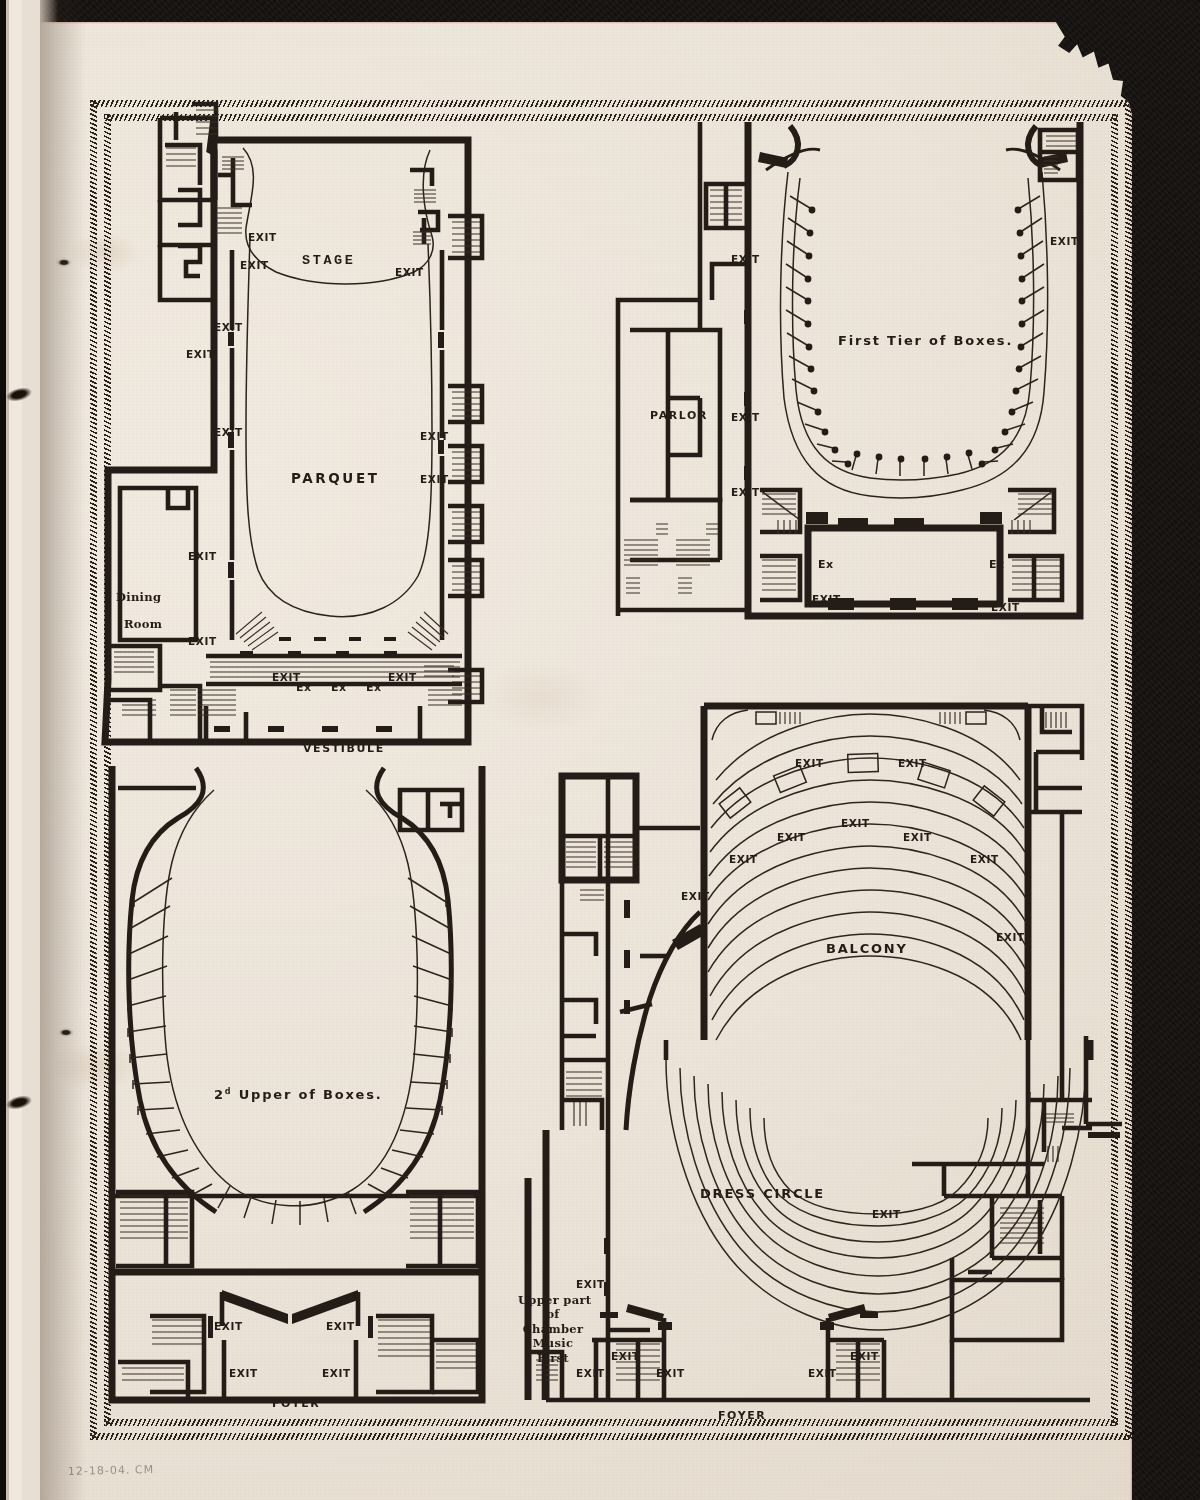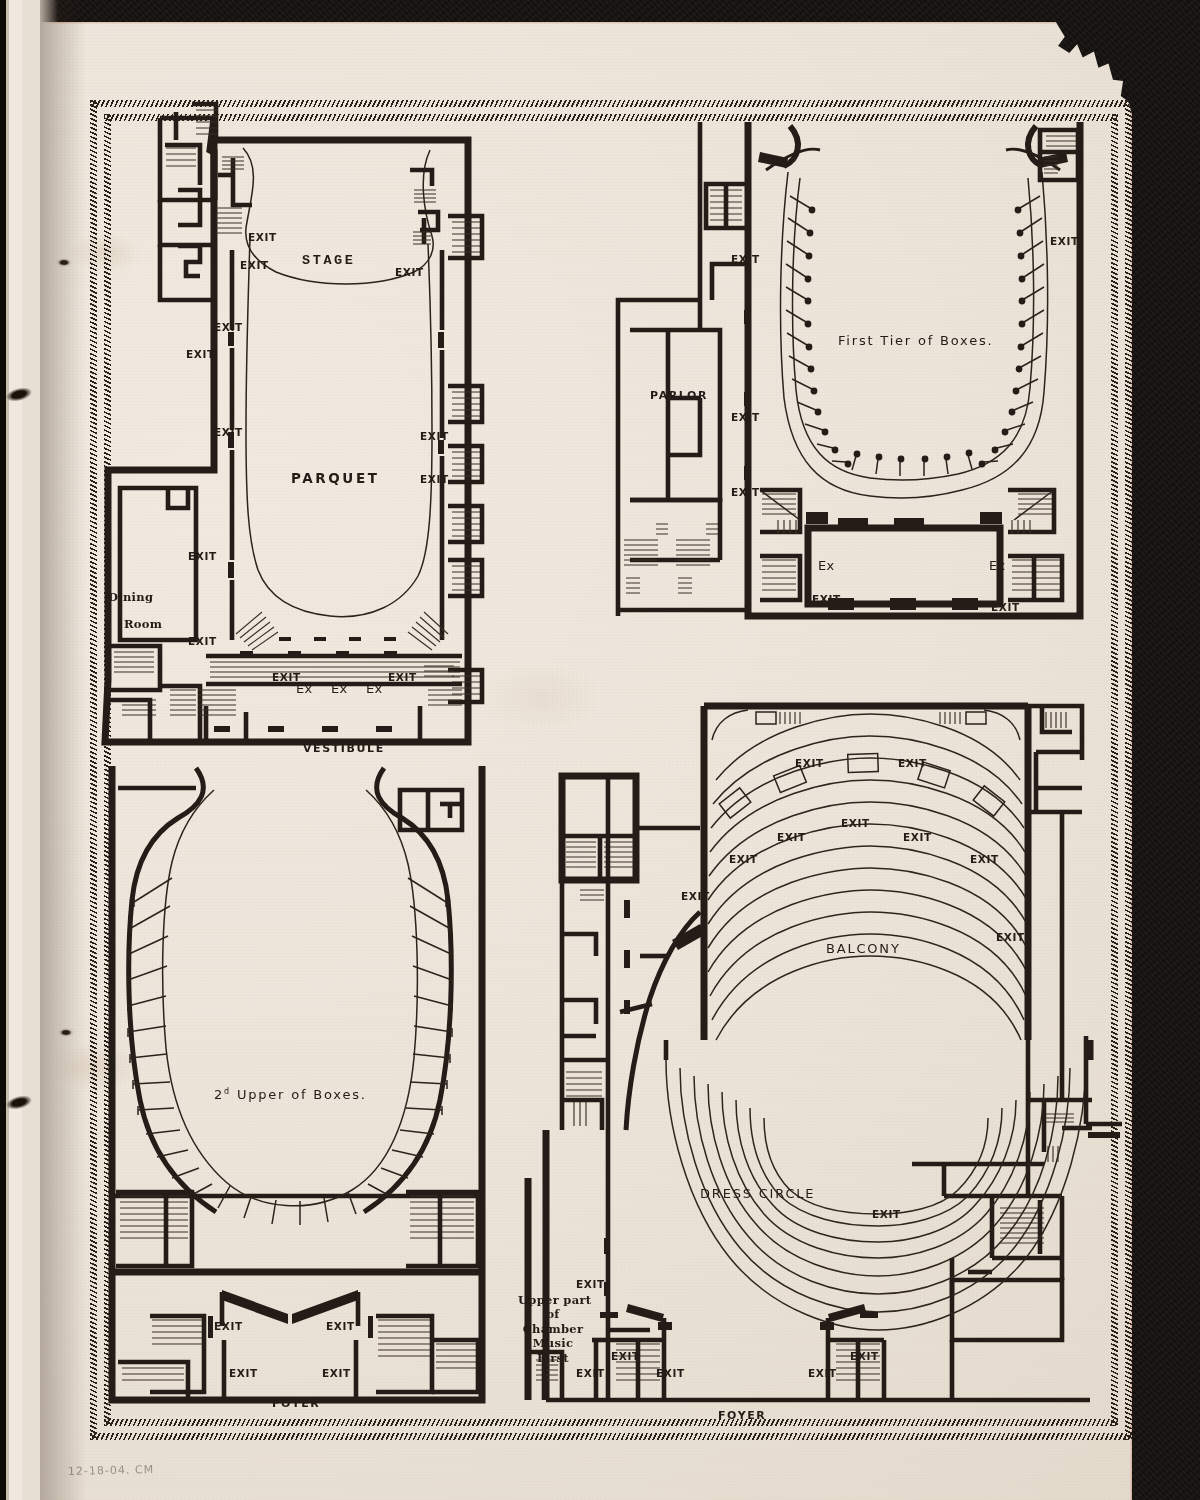--- a/index.html
+++ b/index.html
@@ -60,26 +60,26 @@
   .wall-m{stroke:#241c16;stroke-width:4.6;fill:none;}
   .thin{stroke:#2b231c;stroke-width:1.5;fill:none;}
   .hair{stroke:#3a2f26;stroke-width:1.15;fill:none;}
   .fillw{fill:#241c16;}
   .seatline{stroke:#2e251d;stroke-width:1.5;fill:none;}
 
   
   .lbl{position:absolute;color:#241c16;white-space:nowrap;
        font-family:"DejaVu Sans",sans-serif;margin-top:45px;}
   .exit{font-size:10.5px;font-weight:700;letter-spacing:.6px;}
-  .exit-sm{font-size:13px;font-weight:400;letter-spacing:.4px;}
+  .exit-sm{font-size:11px;font-weight:700;letter-spacing:.4px;}
   .room{font-size:13.5px;font-weight:700;letter-spacing:2.6px;}
   .room-sm{font-size:11px;font-weight:700;letter-spacing:1.6px;}
   .hand{font-family:"DejaVu Serif",serif;font-size:11.5px;font-weight:600;
         letter-spacing:.3px;line-height:1.25;text-align:center;}
-  .title-l{font-size:13px;font-weight:400;letter-spacing:1.8px;}
+  .title-l{font-size:13px;font-weight:700;letter-spacing:1.8px;}
   .sup{font-size:8px;vertical-align:super;}
 
   .pencil{position:absolute;left:56px;top:1442px;color:#8d8478;
           font-family:"DejaVu Sans",sans-serif;font-size:11px;
           letter-spacing:1px;transform:rotate(-1.4deg);opacity:.85;}
 
   .foxing{position:absolute;border-radius:50%;pointer-events:none;
           background:radial-gradient(closest-side,rgba(160,120,80,.16),rgba(160,120,80,0));}
 </style>
 </head>
@@ -694,42 +694,42 @@
       <path class="wall-m" d="M952,1340 L952,1400"></path>
       <g class="fillw">
         <rect x="604" y="1238" width="6" height="16"></rect>
         <rect x="604" y="1282" width="6" height="14"></rect>
       </g>
     </g>
   </svg>
 
   <div class="lbl room" style="left:302px;top:208px;font-family:Liberation Mono, monospace;">STAGE</div>
   <div class="lbl room" style="left:291px;top:425px;">PARQUET</div>
-  <div class="lbl hand" style="left:108px;top:545px;">Dining</div>
+  <div class="lbl hand" style="left:116px;top:545px;">Dining</div>
   <div class="lbl hand" style="left:124px;top:572px;">Room</div>
   <div class="lbl room-sm" style="left:303px;top:697px;">VESTIBULE</div>
 
   <div class="lbl exit" style="left:248px;top:186px;">EXIT</div>
   <div class="lbl exit" style="left:240px;top:214px;">EXIT</div>
   <div class="lbl exit" style="left:395px;top:221px;">EXIT</div>
   <div class="lbl exit" style="left:214px;top:276px;">EXIT</div>
   <div class="lbl exit" style="left:186px;top:303px;">EXIT</div>
   <div class="lbl exit" style="left:214px;top:381px;">EXIT</div>
   <div class="lbl exit" style="left:420px;top:385px;">EXIT</div>
   <div class="lbl exit" style="left:420px;top:428px;">EXIT</div>
   <div class="lbl exit" style="left:188px;top:505px;">EXIT</div>
   <div class="lbl exit" style="left:188px;top:590px;">EXIT</div>
   <div class="lbl exit" style="left:272px;top:626px;">EXIT</div>
   <div class="lbl exit" style="left:388px;top:626px;">EXIT</div>
   <div class="lbl exit-sm" style="left:296px;top:636px;">Ex</div>
   <div class="lbl exit-sm" style="left:331px;top:636px;">Ex</div>
   <div class="lbl exit-sm" style="left:366px;top:636px;">Ex</div>
 
   <div class="lbl title-l" style="left:838px;top:288px;">First Tier of Boxes.</div>
-  <div class="lbl room-sm" style="left:650px;top:344px;">PARLOR</div>
+  <div class="lbl room-sm" style="left:650px;top:364px;">PARLOR</div>
   <div class="lbl exit" style="left:731px;top:208px;">EXIT</div>
   <div class="lbl exit" style="left:1050px;top:190px;">EXIT</div>
   <div class="lbl exit" style="left:731px;top:366px;">EXIT</div>
   <div class="lbl exit" style="left:731px;top:441px;">EXIT</div>
   <div class="lbl exit" style="left:812px;top:548px;">EXIT</div>
   <div class="lbl exit" style="left:991px;top:556px;">EXIT</div>
   <div class="lbl exit-sm" style="left:818px;top:513px;">Ex</div>
   <div class="lbl exit-sm" style="left:989px;top:513px;">Ex</div>
 
   <div class="lbl title-l" style="left:214px;top:1042px;">

